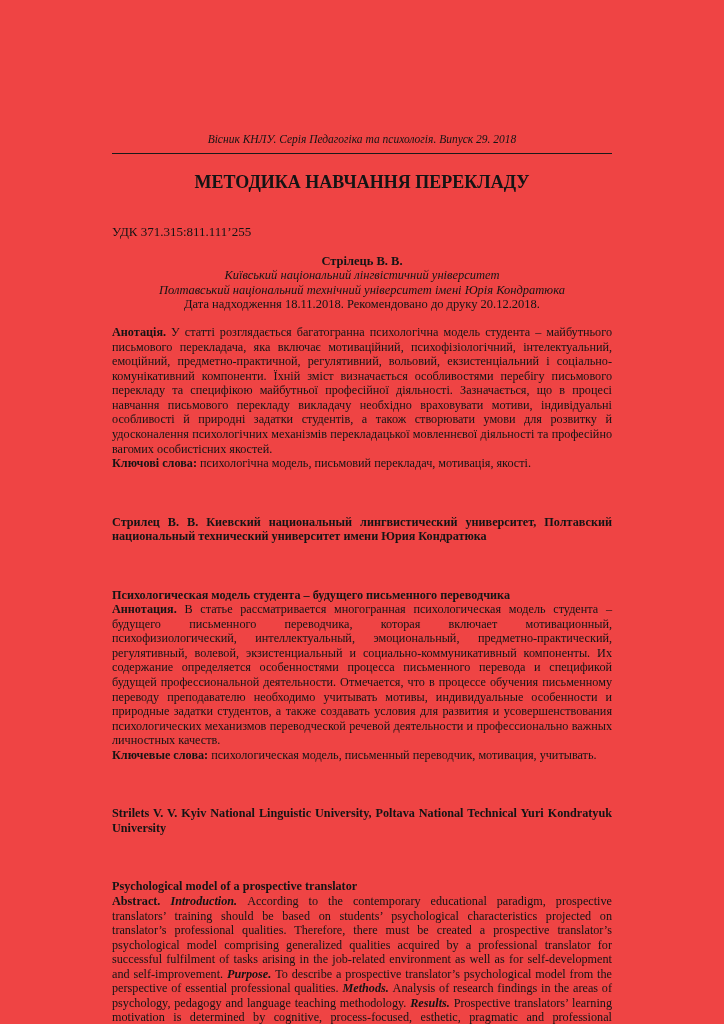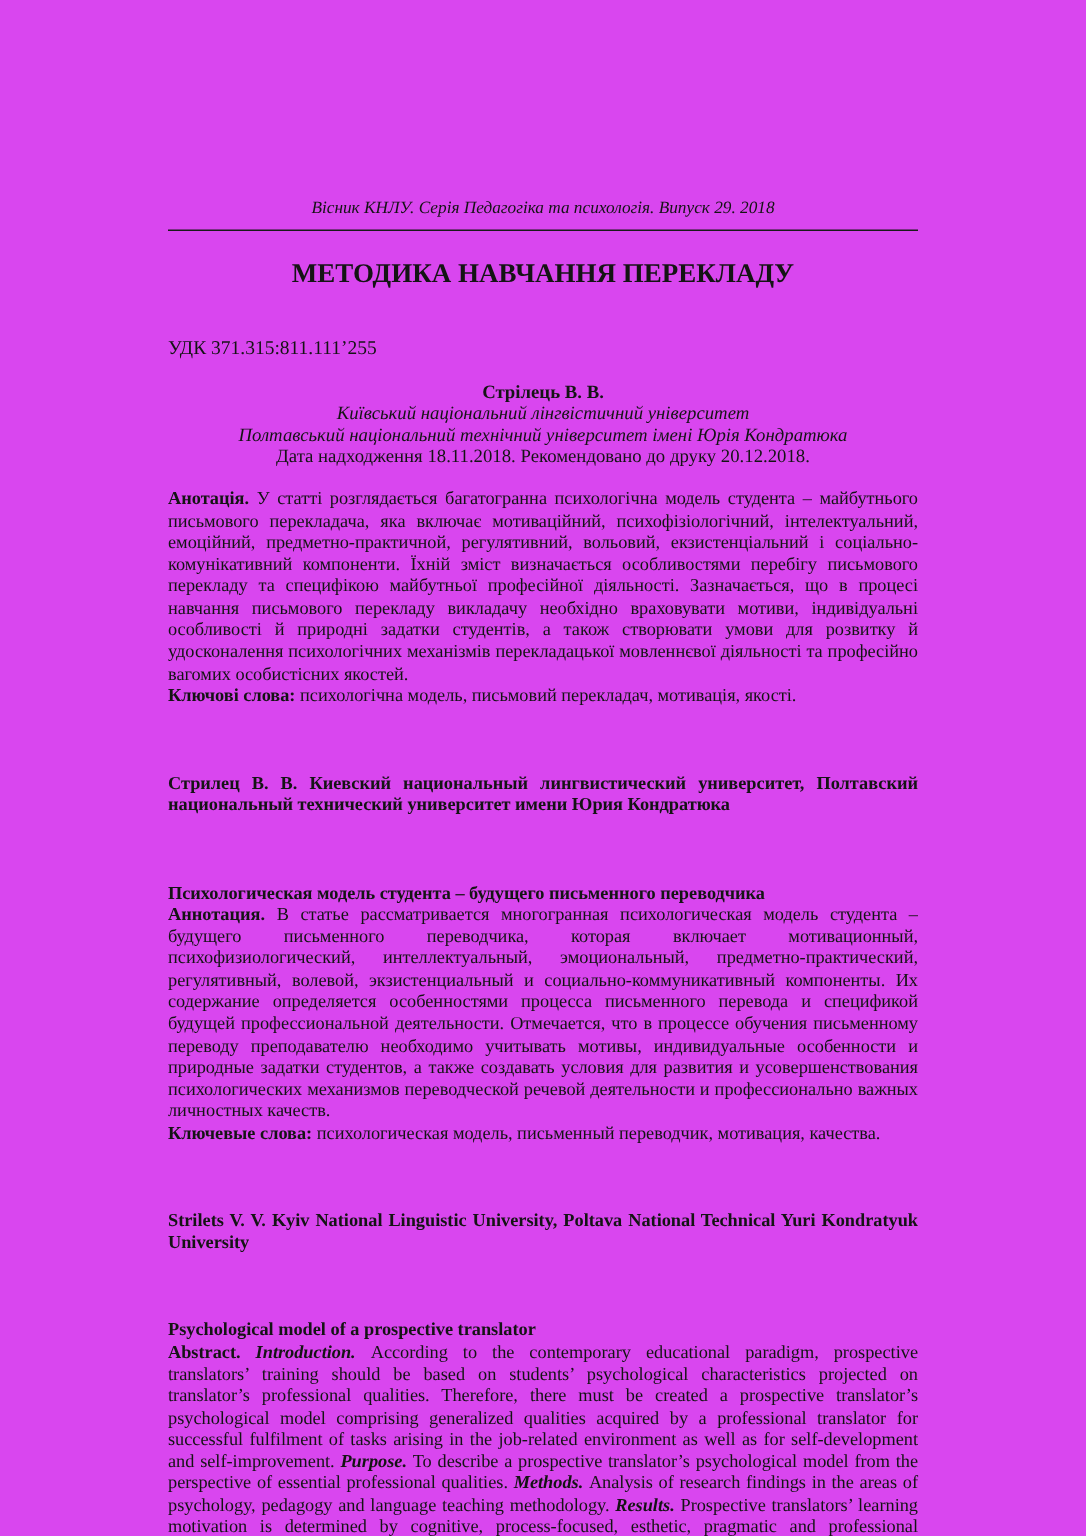--- a/index.html
+++ b/index.html
@@ -1,20 +1,20 @@
 <!DOCTYPE html>
 <html><head>
 <meta charset="utf-8">
 <style>
   html, body { margin: 0; padding: 0; background: #ffffff; }
   .sheet {
     position: relative;
     width: 724px;
     height: 1024px;
-    background: #d946ef;
+    background: #ef4444;
     overflow: hidden;
     font-family: "Liberation Serif", "DejaVu Serif", serif;
     color: #141414;
   }
   .content {
     width: 500px;
     margin: 0 auto;
     padding-top: 133px;
   }
   .running-header {
@@ -89,21 +89,21 @@
       <span class="bold">Анотація.</span><span> У статті розглядається багатогранна психологічна модель студента – майбутнього письмового перекладача, яка включає мотиваційний, психофізіологічний, інтелектуальний, емоційний, предметно-практичной, регулятивний, вольовий, екзистенціальний і соціально-комунікативний компоненти. Їхній зміст визначається особливостями перебігу письмового перекладу та специфікою майбутньої професійної діяльності. Зазначається, що в процесі навчання письмового перекладу викладачу необхідно враховувати мотиви, індивідуальні особливості й природні задатки студентів, а також створювати умови для розвитку й удосконалення психологічних механізмів перекладацької мовленнєвої діяльності та професійно вагомих особистісних якостей.</span>
     </div>
     <div class="para tight">
       <span class="bold">Ключові слова:</span><span> психологічна модель, письмовий перекладач, мотивація, якості.</span>
     </div>
 
     <div class="para">
       <div class="bold">Стрилец В. В. Киевский национальный лингвистический университет, Полтавский национальный технический университет имени Юрия Кондратюка</div>
       <div class="bold">Психологическая модель студента – будущего письменного переводчика</div>
       <div><span class="bold">Аннотация.</span><span> В статье рассматривается многогранная психологическая модель студента – будущего письменного переводчика, которая включает мотивационный, психофизиологический, интеллектуальный, эмоциональный, предметно-практический, регулятивный, волевой, экзистенциальный и социально-коммуникативный компоненты. Их содержание определяется особенностями процесса письменного перевода и спецификой будущей профессиональной деятельности. Отмечается, что в процессе обучения письменному переводу преподавателю необходимо учитывать мотивы, индивидуальные особенности и природные задатки студентов, а также создавать условия для развития и усовершенствования психологических механизмов переводческой речевой деятельности и профессионально важных личностных качеств.</span></div>
-      <div><span class="bold">Ключевые слова:</span><span> психологическая модель, письменный переводчик, мотивация, качества.</span></div>
+      <div><span class="bold">Ключевые слова:</span><span> психологическая модель, письменный переводчик, мотивация, учитывать.</span></div>
     </div>
 
     <div class="para">
       <div class="bold">Strilets V. V. Kyiv National Linguistic University, Poltava National Technical Yuri Kondratyuk University</div>
       <div class="bold">Psychological model of a prospective translator</div>
       <div><span style="font-weight: bold;">Abstract. </span><span style="font-weight: bold; font-style: italic;">Introduction. </span><span>According to the contemporary educational paradigm, prospective translators’ training should be based on students’ psychological characteristics projected on translator’s professional qualities. Therefore, there must be created a prospective translator’s psychological model comprising generalized qualities acquired by a professional translator for successful fulfilment of tasks arising in the job-related environment as well as for self-development and self-improvement. </span><span style="font-weight: bold; font-style: italic;">Purpose. </span><span>To describe a prospective translator’s psychological model from the perspective of essential professional qualities. </span><span style="font-weight: bold; font-style: italic;">Methods. </span><span>Analysis of research findings in the areas of psychology, pedagogy and language teaching methodology. </span><span style="font-weight: bold; font-style: italic;">Results. </span><span>Prospective translators’ learning motivation is determined by cognitive, process-focused, esthetic, pragmatic and professional achievement motives. Psycho-physiological mechanisms, involving comprehension (perception, understanding, attention), long-term and short-term memory, function in parallel with such mental processes as analysis, synthesis, comparison, association, reflection, and abduction. Emotional resilience, anxiety control, and empathy make up the emotional component</span></div>
     </div>
 
   </div>
 </div>

